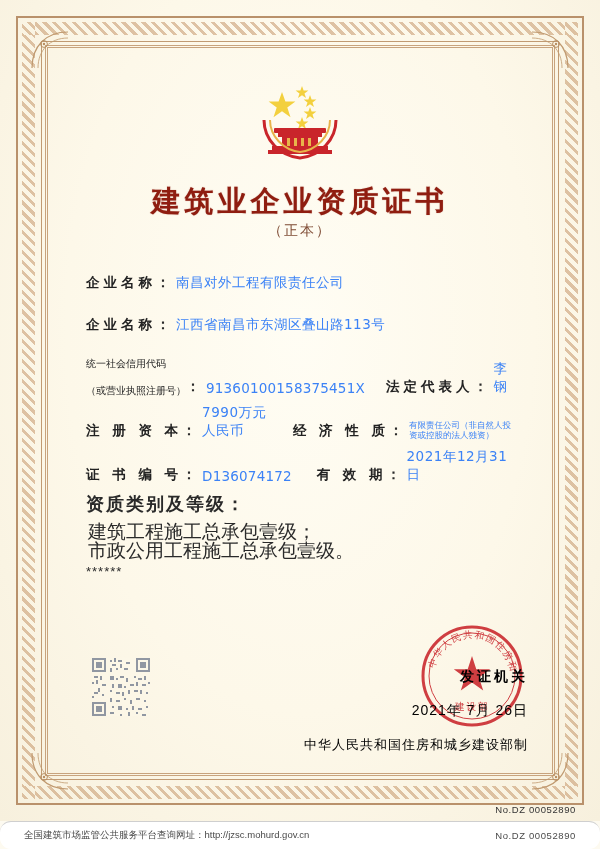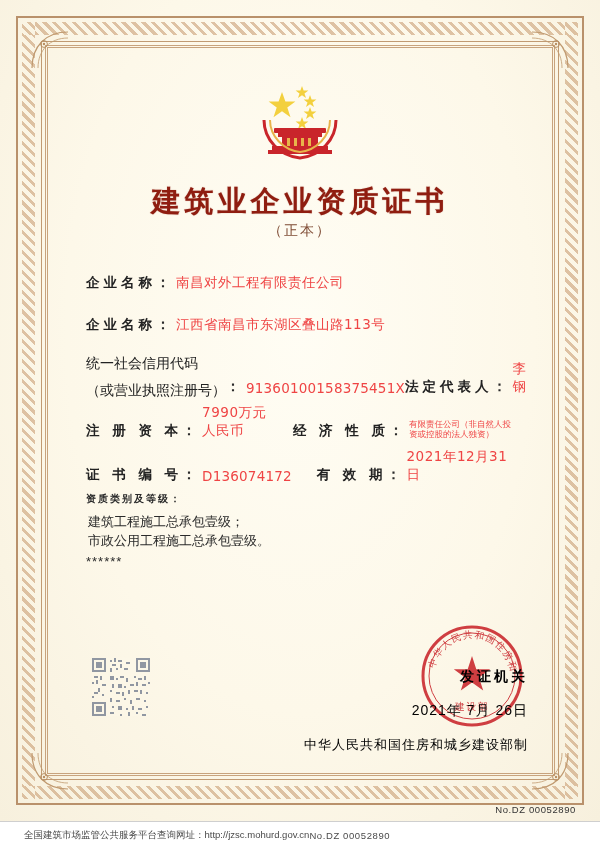--- a/index.html
+++ b/index.html
@@ -112,54 +112,53 @@
   .lbl {
     color: #222;
     font-size: 13.5px;
     letter-spacing: 4px;
     white-space: nowrap;
     font-family: "DejaVu Sans", sans-serif;
     font-weight: bold;
     margin-top: 16px;
   }
   .lbl.small {
-    font-size: 14px;
+    font-size: 10px;
     letter-spacing: 0px;
     line-height: 11px;
     font-weight: normal;
   }
   .colon { margin: 0 1px 0 0; font-weight: bold; }
   .val {
-    color: #ef4444;
+    color: #3b82f6;
     font-size: 13.5px;
     padding-left: 5px;
     letter-spacing: 0.5px;
     font-family: "DejaVu Sans", sans-serif;
   }
   .val.num { letter-spacing: 0.2px; }
   .val.tiny {
     font-size: 8.5px;
     line-height: 10px;
     letter-spacing: 0;
     max-width: 112px;
-    font-family: Liberation Mono, monospace;
   }
   .spacer { width: 26px; }
 
   .qual-label {
     margin-top: 4px;
-    font-size: 10px;
+    font-size: 18px;
     letter-spacing: 2px;
     font-weight: bold;
     font-family: "DejaVu Sans", sans-serif;
   }
   .qual-list {
     margin-top: 6px;
     padding-left: 2px;
-    font-size: 13px;
+    font-size: 19px;
     line-height: 19px;
     font-family: "DejaVu Sans", sans-serif;
   }
   .stars {
     margin-top: 4px;
     letter-spacing: 1px;
     font-size: 13px;
   }
 
   
@@ -193,24 +192,25 @@
 
   
   .footer {
     position: absolute;
     left: 0; right: 0; bottom: 0;
     height: 28px;
     border-top: 1px solid #cfcfcf;
     background: #fff;
     display: flex;
     align-items: center;
-    justify-content: flex-start;
+    justify-content: space-between;
     padding: 0 24px;
     font-size: 9.5px;
     color: #4a4a4a;
+    border-radius: 11px;
   }
   .footer .right { letter-spacing: 0.6px; }
 
   .no-line {
     position: absolute;
     right: 24px; bottom: 34px;
     font-size: 9.5px;
     color: #333;
     letter-spacing: 0.6px;
   }

